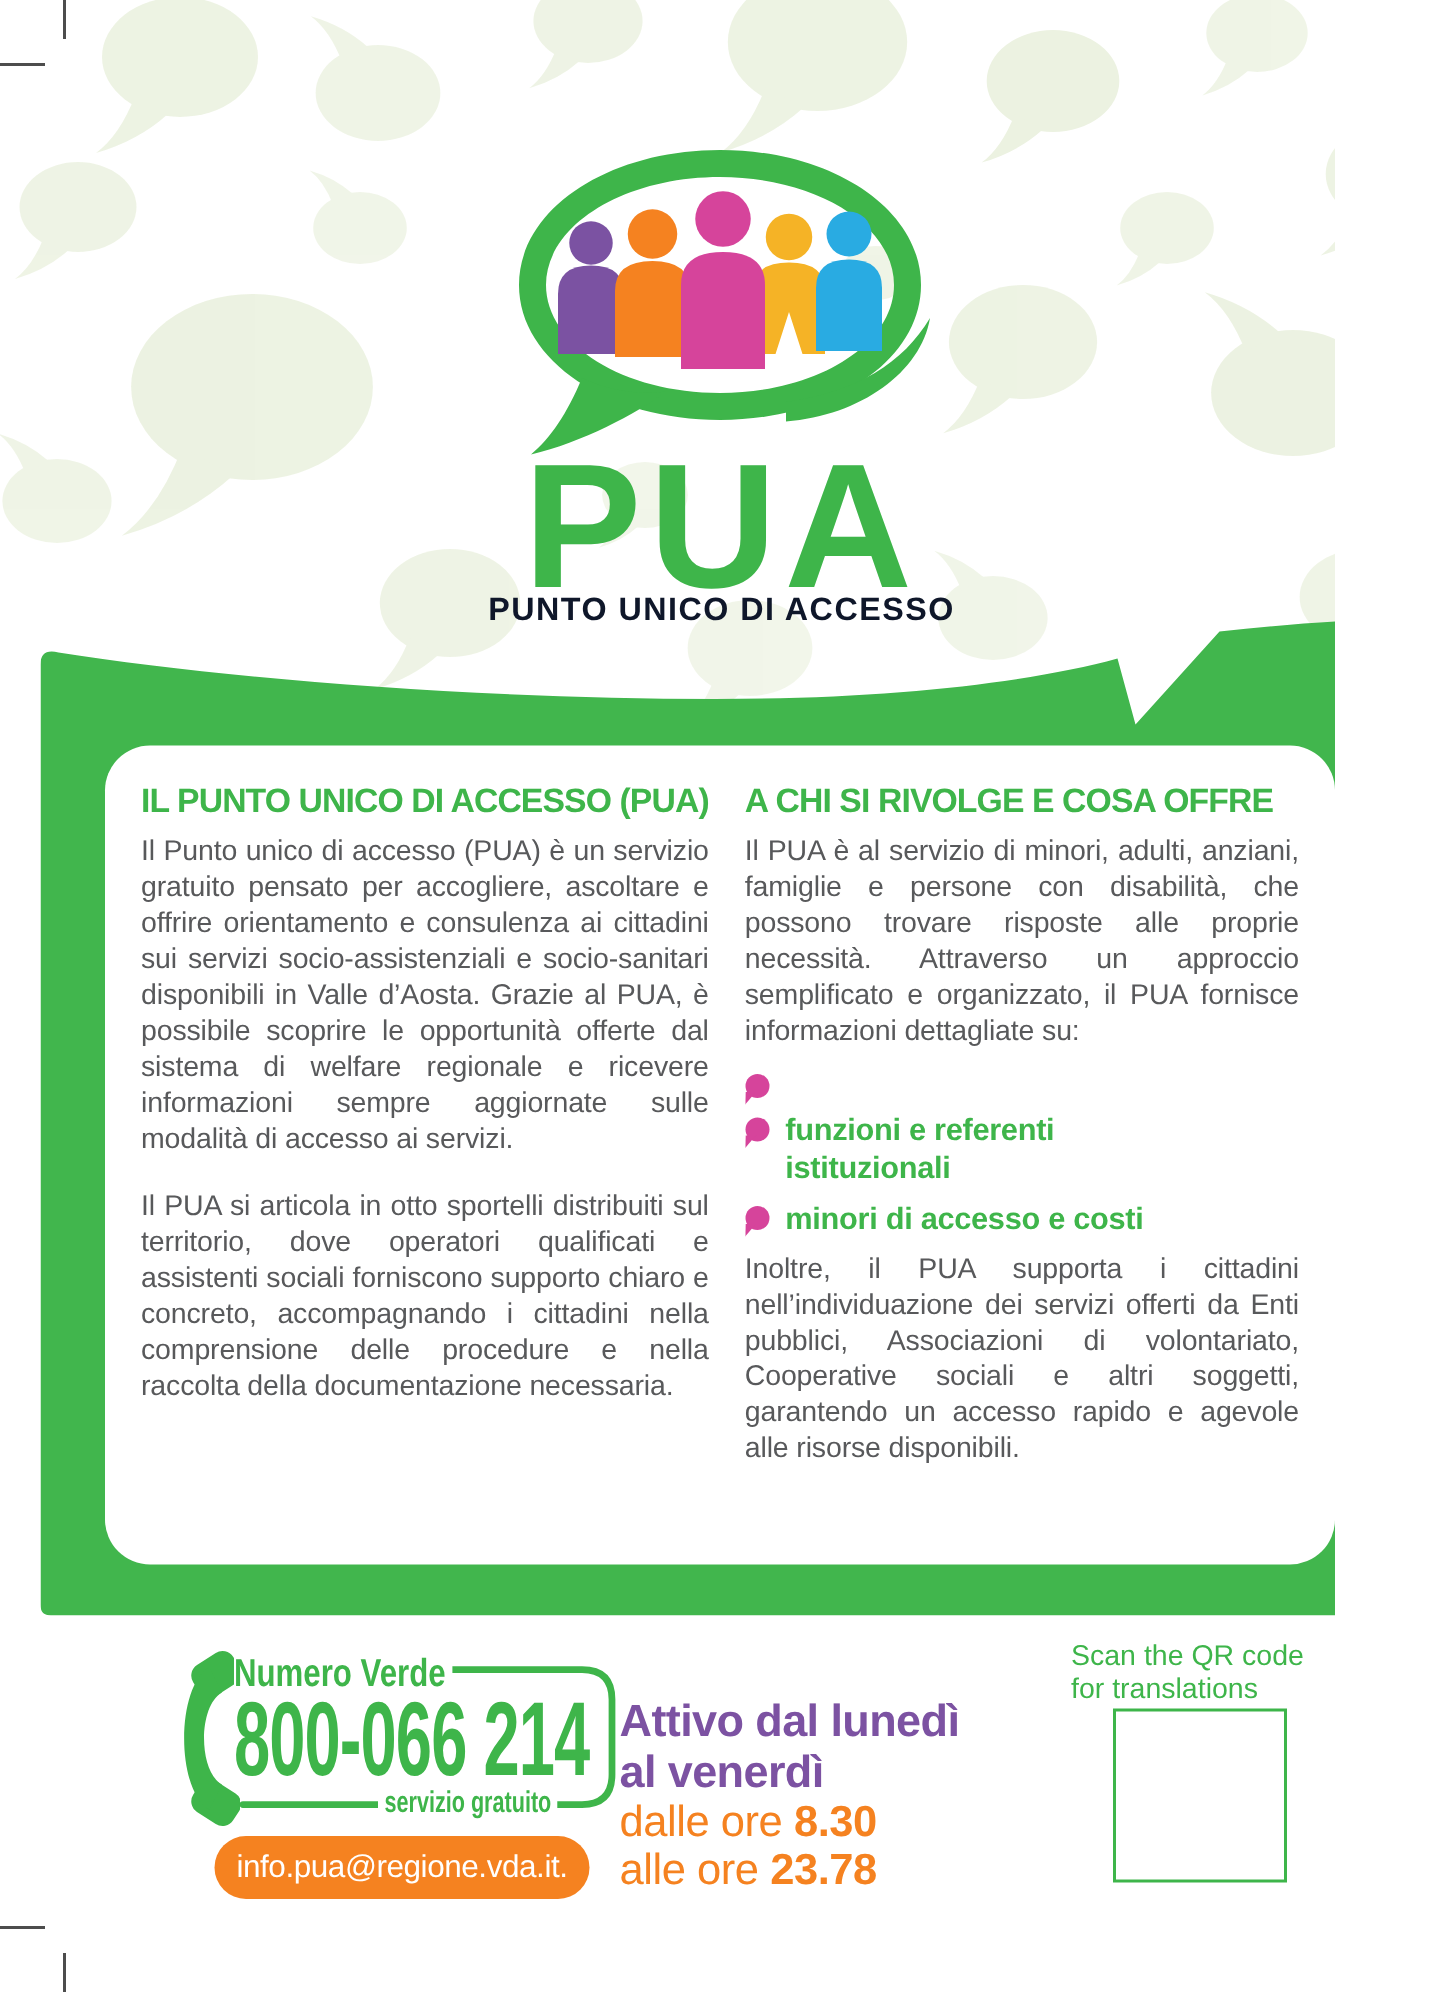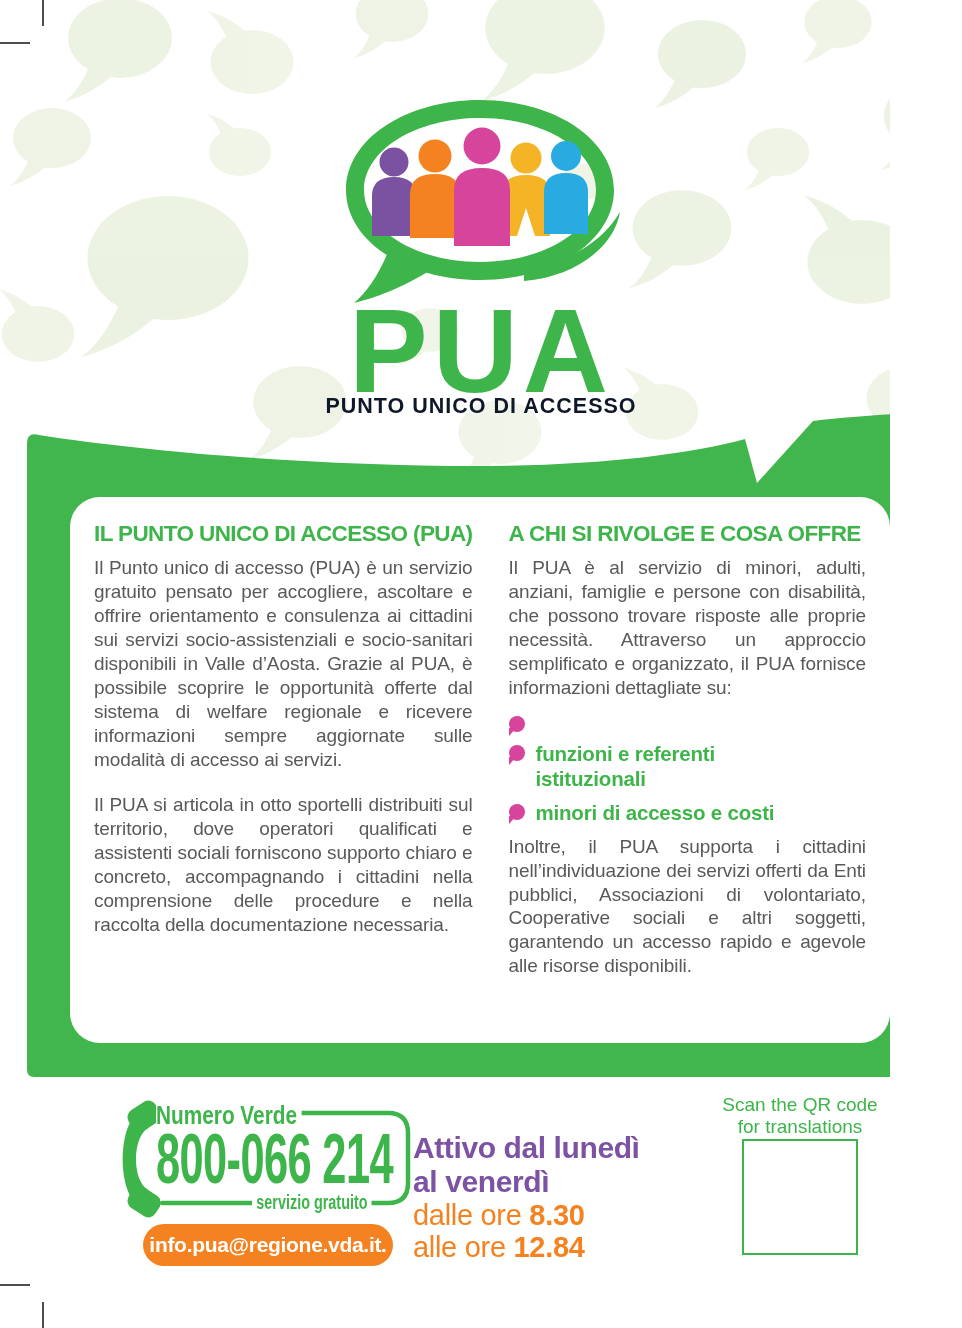--- a/index.html
+++ b/index.html
@@ -19,21 +19,21 @@
   .pua-tagline{
     position:absolute;left:0;top:394px;width:962px;text-align:center;
     font-size:21.5px;font-weight:800;letter-spacing:1px;color:#0f172a;
   }
   
   .green-band{position:absolute;left:27px;top:408px;width:908px;height:669px;z-index:3;}
   .card{
     position:absolute;left:70px;top:497px;width:820px;height:546px;z-index:4;
     background:#ffffff;border-radius:30px;box-sizing:border-box;
     padding:24px 24px 16px 24px;overflow:hidden;
-    display:grid;grid-template-columns:1fr 1fr;column-gap:36px;
+    display:grid;grid-template-columns:1fr 1fr;column-gap:24px;
   }
   .col-heading{
     font-size:22.5px;font-weight:800;color:#3EB54A;letter-spacing:-0.6px;
     white-space:nowrap;margin:0 0 9px 0;
   }
   .body-text{
     font-size:19px;line-height:1.26;color:#58595B;text-align:justify;
     letter-spacing:-0.1px;margin:0 0 22px 0;
   }
   .bullet-list{list-style:none;margin:4px 0 10px 0;padding:0;}
@@ -65,28 +65,28 @@
     transform:scaleX(0.62);transform-origin:left center;white-space:nowrap;
   }
   .sg-label{
     position:absolute;left:96px;top:91px;background:#fff;padding:0 6px;
     font-size:20px;font-weight:800;color:#3EB54A;
     transform:scaleX(0.72);transform-origin:left center;white-space:nowrap;
   }
   .email-pill{
     position:absolute;left:143px;top:1224px;width:250px;height:42px;z-index:5;
     background:#F58220;border-radius:21px;display:flex;align-items:center;justify-content:center;
-    color:#ffffff;font-size:21px;font-weight:700;letter-spacing:-0.3px;
+    color:#ffffff;font-size:21px;font-weight:400;letter-spacing:-0.3px;
   }
   .schedule{position:absolute;left:413px;top:1131px;width:262px;z-index:5;}
   .sched-purple{font-size:30px;font-weight:800;color:#7C52A2;line-height:1.13;letter-spacing:-0.4px;}
   .sched-orange{font-size:29px;font-weight:400;color:#F58220;line-height:1.1;letter-spacing:-0.3px;}
   .sched-orange b{font-weight:800;}
   .qr-caption{
-    position:absolute;left:714px;top:1094px;width:172px;text-align:center;z-index:5;
+    position:absolute;left:714px;top:1094px;width:172px;text-align:left;z-index:5;
     font-size:19px;line-height:1.15;color:#3EB54A;
   }
   .qr-box{
     position:absolute;left:742px;top:1139px;width:112px;height:112px;z-index:5;
     border:2.5px solid #3EB54A;background:#fff;
   }
 </style>
 </head>
 <body>
 
@@ -213,21 +213,21 @@
   </div>
 
   <div class="email-pill">
     <span>info.pua@regione.vda.it.</span>
   </div>
 
   <div class="schedule">
     <div class="sched-purple">Attivo dal lunedì</div>
     <div class="sched-purple">al venerdì</div>
     <div class="sched-orange" style="margin-top:1px;"><span>dalle ore </span><b>8.30</b></div>
-    <div class="sched-orange"><span>alle ore </span><b>12.84</b></div>
+    <div class="sched-orange"><span>alle ore </span><b>23.78</b></div>
   </div>
 
   <div class="qr-caption">
     <div>Scan the QR code</div>
     <div>for translations</div>
   </div>
   <div class="qr-box"></div>
 
 </div>
 

